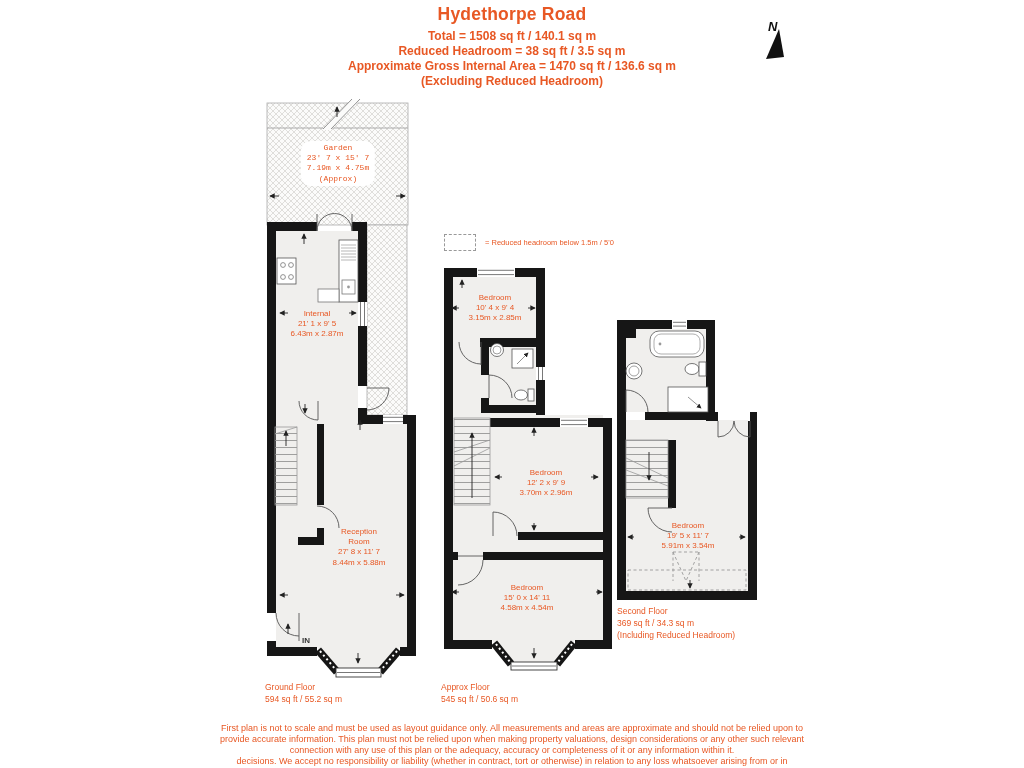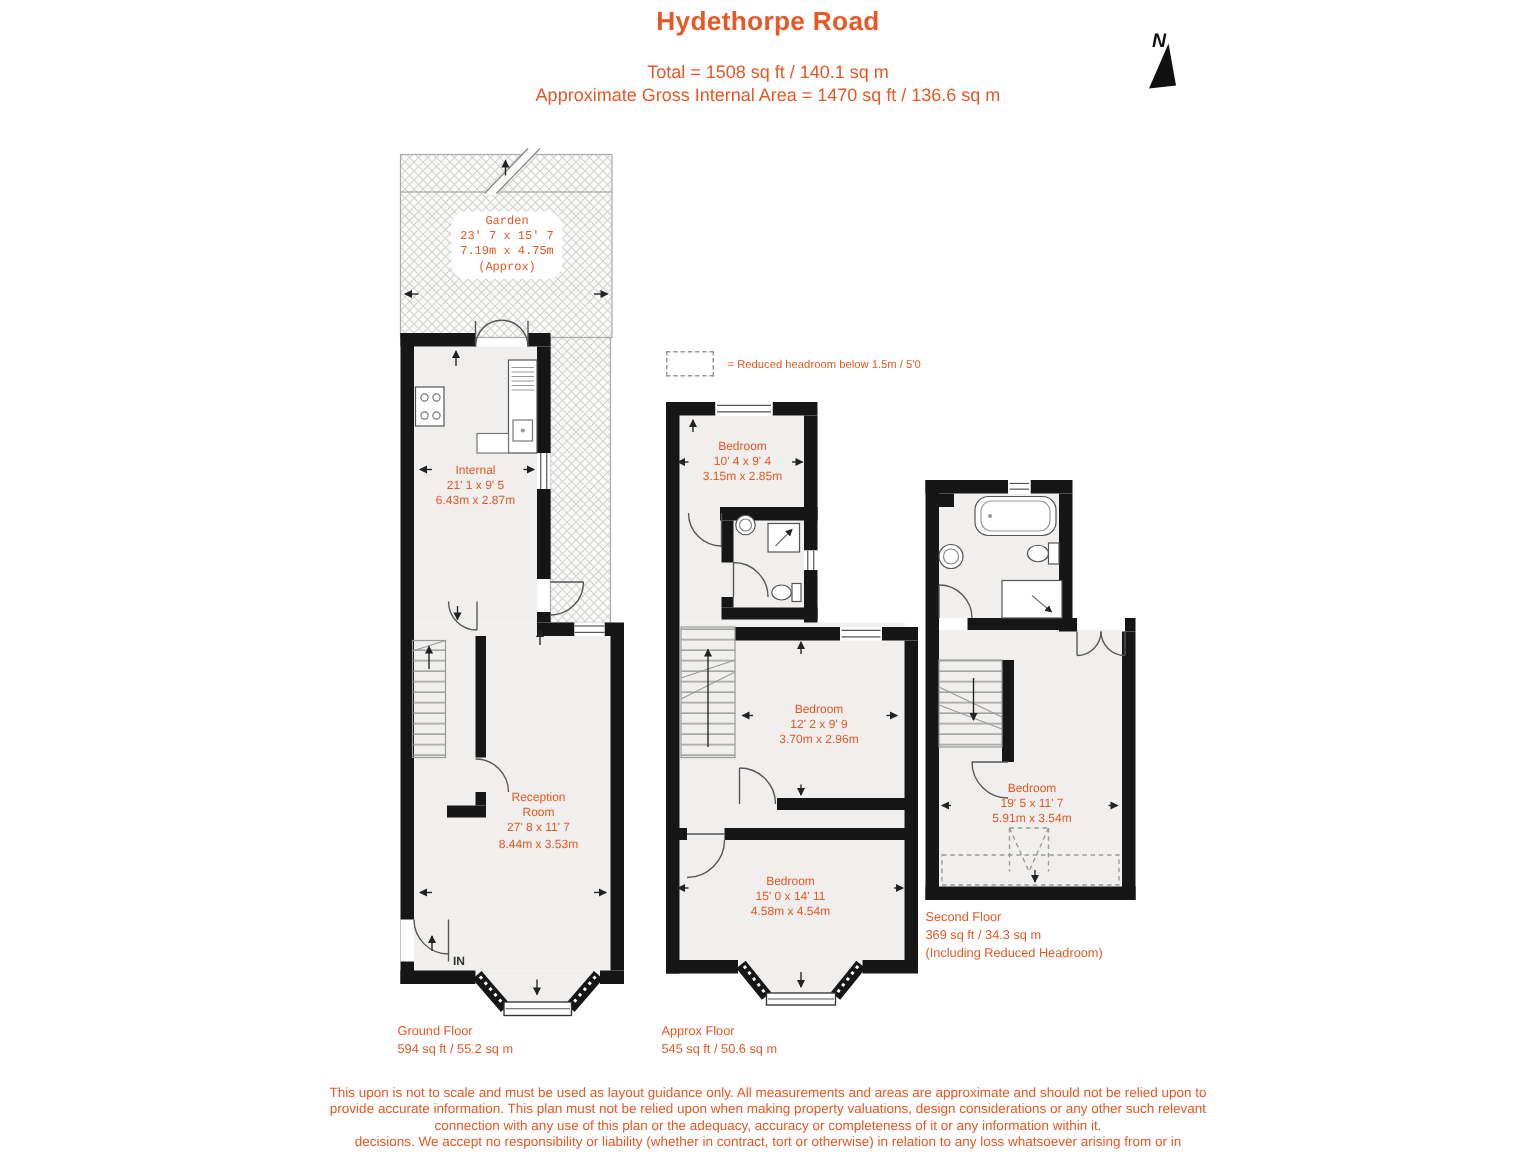--- a/index.html
+++ b/index.html
@@ -1,20 +1,20 @@
 <!DOCTYPE html>
 <html><head>
 <meta charset="utf-8">
 <style>
   html,body{margin:0;padding:0;background:#fff;}
   .canvas{position:relative;width:1024px;height:768px;background:#fff;overflow:hidden;
           font-family:"Liberation Sans", sans-serif;}
   .header{position:absolute;top:4px;left:0;right:0;text-align:center;color:#E85824;}
   .header .title{font-size:17.5px;font-weight:bold;letter-spacing:.2px;}
-  .header .subtitle{font-size:12px;font-weight:normal;line-height:1.26;margin-top:16px;}
+  .header .subtitle{font-size:12px;font-weight:bold;line-height:1.26;margin-top:4px;}
   .plan-svg{position:absolute;top:0;left:0;}
   .room-label{position:absolute;transform:translateX(-50%);text-align:center;color:#E85824;
               font-size:8px;line-height:1.28;white-space:nowrap;}
   .room-label.boxed{background:#fff;border-radius:10px;padding:2px 6px;font-family:Liberation Mono, monospace;}
   .floor-label{position:absolute;color:#E85824;font-size:8.5px;line-height:1.4;white-space:nowrap;}
   .legend{position:absolute;left:444px;top:234px;display:flex;align-items:center;}
   .legend .swatch{width:30px;height:15px;border:1px dashed #999;background:#fff;}
   .legend .legend-text{margin-left:9px;color:#E85824;font-size:7.5px;white-space:nowrap;}
   .in-label{position:absolute;left:288px;top:636px;transform:translateX(-50%);
             font-size:8px;font-weight:bold;color:#333;padding-left:36px;}
@@ -23,21 +23,23 @@
 </style>
 </head>
 <body>
 
 <div class="canvas">
 
   <div class="header">
     <div class="title">Hydethorpe Road</div>
     <div class="subtitle">
       <div>Total = 1508 sq ft / 140.1 sq m</div>
+      <div>Reduced Headroom = 38 sq ft / 3.5 sq m</div>
       <div>Approximate Gross Internal Area = 1470 sq ft / 136.6 sq m</div>
+      <div>(Excluding Reduced Headroom)</div>
     </div>
   </div>
 
   <svg class="plan-svg" width="1024" height="768">
     <defs>
       <pattern id="hatch" width="6" height="6" patternUnits="userSpaceOnUse">
         <rect width="6" height="6" fill="#fbfbfa"></rect>
         <path d="M0,0 L6,6 M0,6 L6,0" stroke="#d2d1cf" stroke-width="0.7"></path>
       </pattern>
       <pattern id="treads" width="44" height="7" patternUnits="userSpaceOnUse">
@@ -313,21 +315,21 @@
   <div class="room-label" style="left:317px;top:309px;">
     <div>Internal</div>
     <div>21' 1 x 9' 5</div>
     <div>6.43m x 2.87m</div>
   </div>
 
   <div class="room-label" style="left:359px;top:527px;">
     <div>Reception</div>
     <div>Room</div>
     <div>27' 8 x 11' 7</div>
-    <div>8.44m x 3.53m</div>
+    <div>8.44m x 5.88m</div>
   </div>
 
   <div class="room-label" style="left:495px;top:293px;">
     <div>Bedroom</div>
     <div>10' 4 x 9' 4</div>
     <div>3.15m x 2.85m</div>
   </div>
 
   <div class="room-label" style="left:546px;top:468px;">
     <div>Bedroom</div>
@@ -357,19 +359,19 @@
   </div>
   <div class="floor-label" style="left:617px;top:606px;">
     <div>Second Floor</div>
     <div>369 sq ft / 34.3 sq m</div>
     <div>(Including Reduced Headroom)</div>
   </div>
 
   <div class="in-label">IN</div>
 
   <div class="footer">
-    <div>This upon is not to scale and must be used as layout guidance only. All measurements and areas are approximate and should not be relied upon to</div>
+    <div>First plan is not to scale and must be used as layout guidance only. All measurements and areas are approximate and should not be relied upon to</div>
     <div>provide accurate information. This plan must not be relied upon when making property valuations, design considerations or any other such relevant</div>
     <div>connection with any use of this plan or the adequacy, accuracy or completeness of it or any information within it.</div>
     <div>decisions. We accept no responsibility or liability (whether in contract, tort or otherwise) in relation to any loss whatsoever arising from or in</div>
   </div>
 
 </div>
 
 </body></html>

